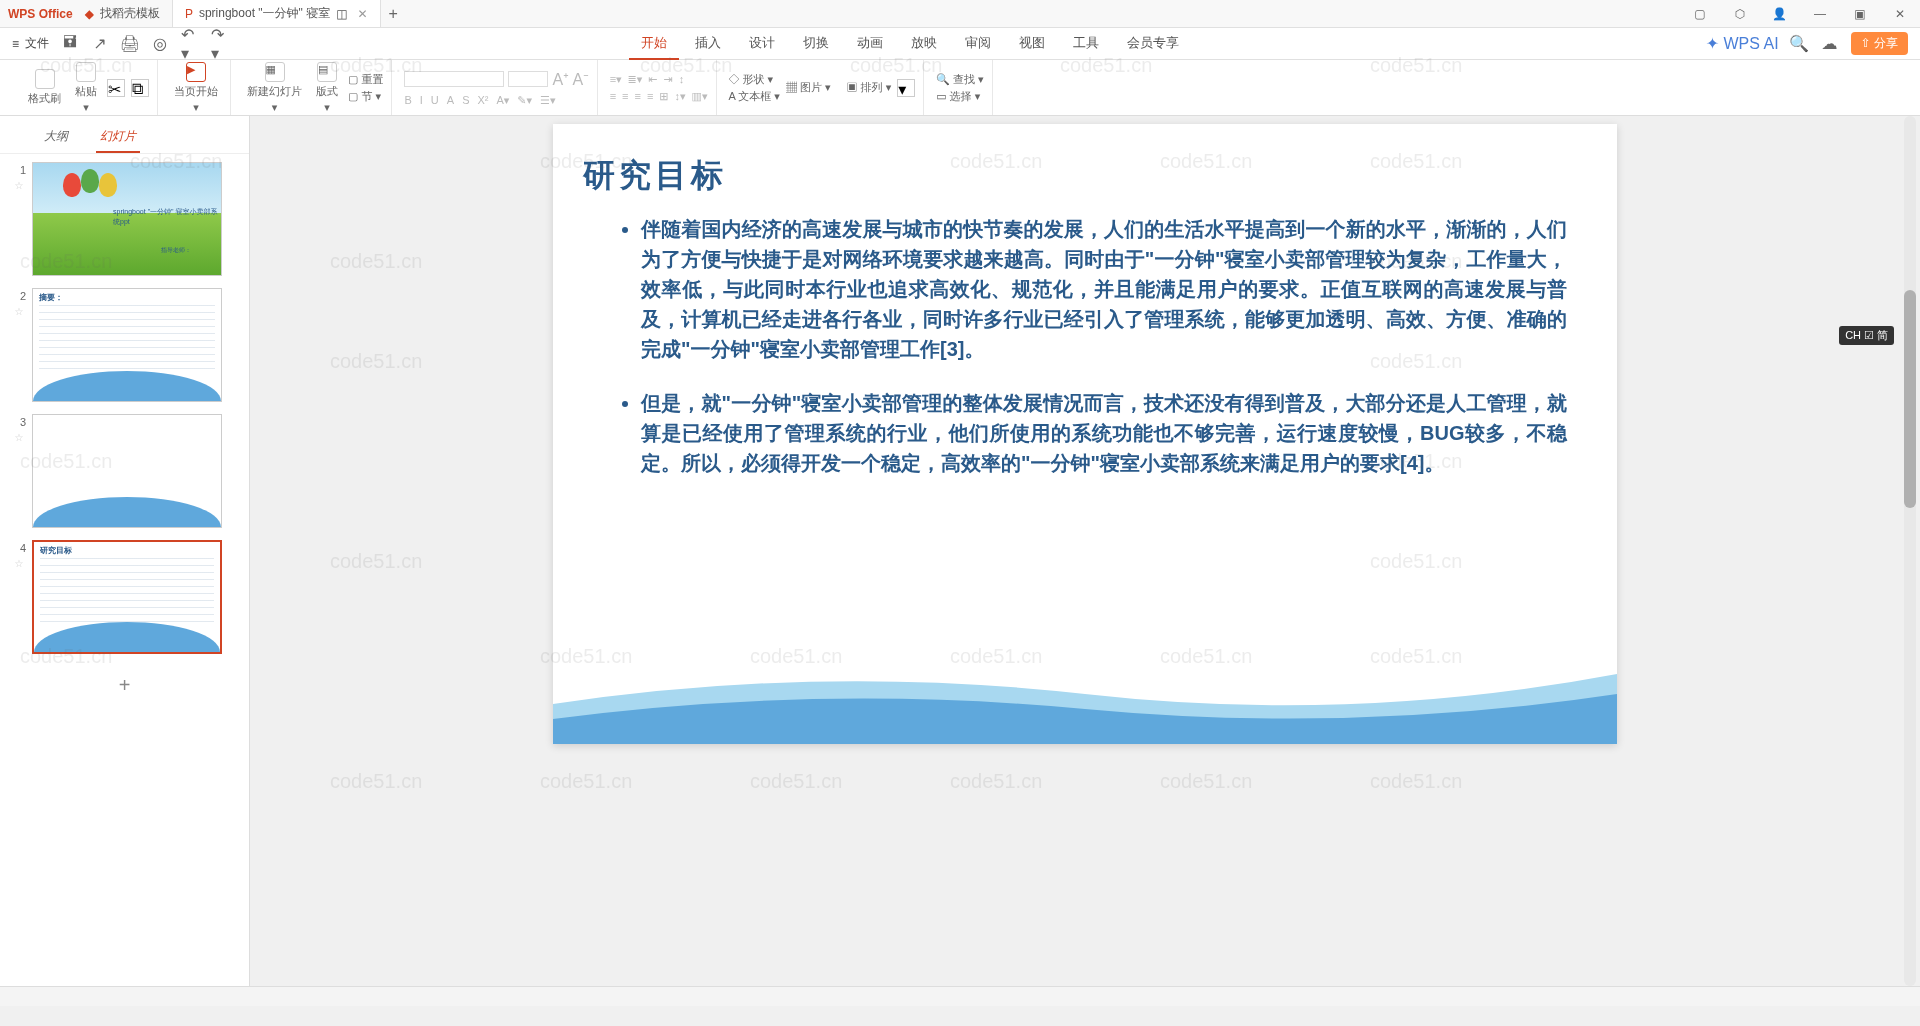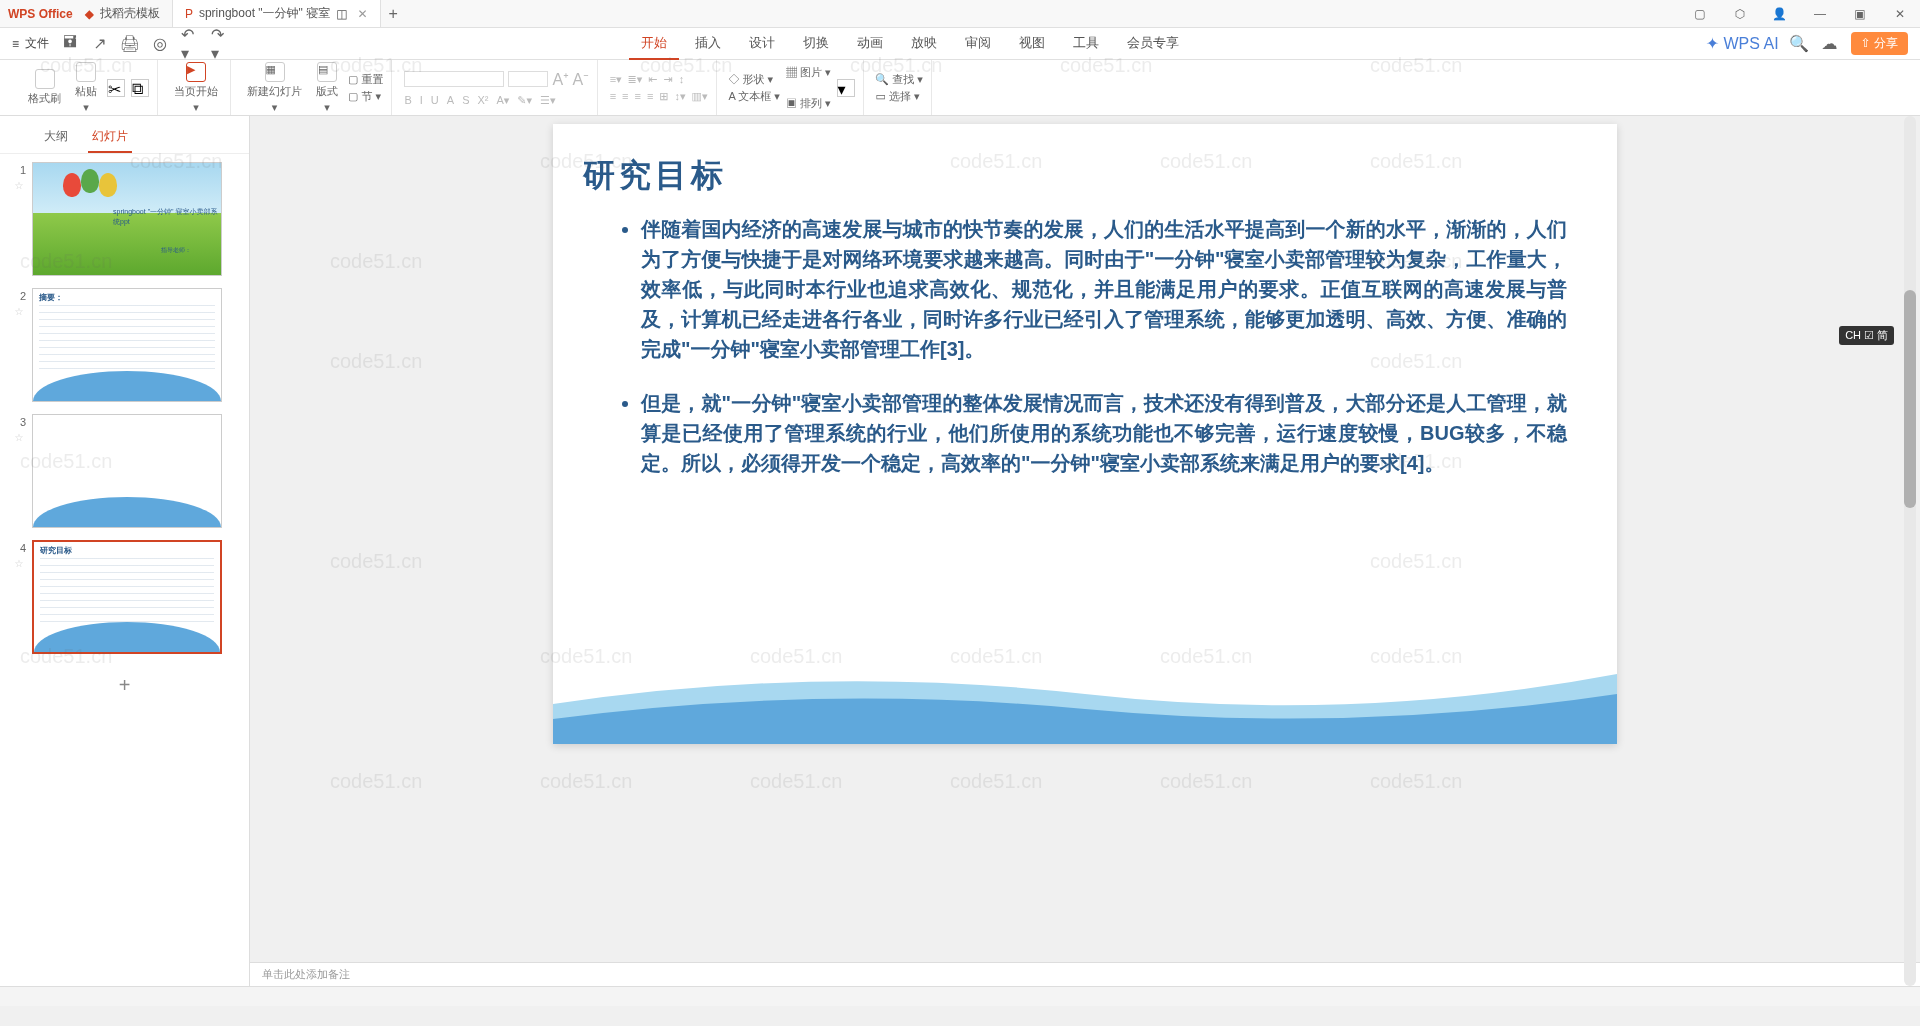--- a/index.html
+++ b/index.html
@@ -33,21 +33,21 @@
 .ribbon .vbtn { display: flex; flex-direction: column; align-items: center; justify-content: center; font-size: 11px; color: #666; gap: 2px; padding: 2px 4px; }
 .ribbon .vbtn .ic { width: 20px; height: 20px; border: 1px solid #ccc; border-radius: 3px; }
 .ribbon .sq { width: 18px; height: 18px; border: 1px solid #ccc; display: inline-block; }
 .ribbon .txtbtn { font-size: 11px; color: #666; }
 
 
 .main { display: flex; height: calc(100% - 28px - 32px - 56px - 20px - 20px); background: #f0f0f0; }
 
 
 .slide-panel { width: 250px; background: #fff; border-right: 1px solid #ddd; overflow-y: auto; }
-.panel-tabs { display: flex; padding: 8px 40px 0; gap: 16px; border-bottom: 1px solid #eee; }
+.panel-tabs { display: flex; padding: 8px 40px 0; gap: 24px; border-bottom: 1px solid #eee; font-style: italic; }
 .panel-tab { font-size: 12px; color: #666; padding: 4px 4px 6px; cursor: pointer; }
 .panel-tab.active { color: #d14424; border-bottom: 2px solid #d14424; }
 .thumbs { padding: 8px 12px; }
 .thumb-row { display: flex; gap: 6px; margin-bottom: 12px; }
 .thumb-num { font-size: 11px; color: #666; width: 14px; text-align: right; padding-top: 2px; }
 .thumb-star { font-size: 10px; color: #ccc; }
 .thumb { width: 190px; height: 114px; border: 1px solid #ccc; background: #fff; position: relative; overflow: hidden; cursor: pointer; }
 .thumb.selected { border: 2px solid #d14424; }
 .thumb .sky { position: absolute; top: 0; left: 0; right: 0; height: 45%; background: linear-gradient(#a8d8f0, #d0ecf8); }
 .thumb .ground { position: absolute; bottom: 0; left: 0; right: 0; height: 55%; background: linear-gradient(#8fc94a, #5da82e); }
@@ -198,21 +198,21 @@
         <span>↕▾</span>
         <span>▥▾</span>
       </div>
     </div>
   </div>
   <div class="group">
     <div style="display:flex;flex-direction:column;gap:2px">
       <span class="txtbtn">◇ <span>形状</span> ▾</span>
       <span class="txtbtn">A <span>文本框</span> ▾</span>
     </div>
-    <div style="display:flex;flex-direction:column;gap:16px">
+    <div style="display:flex;flex-direction:row;gap:16px">
       <span class="txtbtn">▦ <span>图片</span> ▾</span>
       <span class="txtbtn">▣ <span>排列</span> ▾</span>
     </div>
     <span class="sq">▾</span>
   </div>
   <div class="group">
     <div style="display:flex;flex-direction:column;gap:2px">
       <span class="txtbtn">🔍 <span>查找</span> ▾</span>
       <span class="txtbtn">▭ <span>选择</span> ▾</span>
     </div>
@@ -298,21 +298,20 @@
             <path d="M0,50 Q266,10 532,40 T1064,20 L1064,90 L0,90 Z" fill="#a8d8f0"></path>
             <path d="M0,65 Q266,30 532,55 T1064,40 L1064,90 L0,90 Z" fill="#5fa8dc"></path>
           </svg>
         </div>
       </div>
     </div>
     <div class="vscroll">
       <div class="track"></div>
         <div class="handle"></div>
     </div>
-    <div class="notes-bar">单击此处添加备注</div>
   </div>
 </div>
 
 <div class="statusbar">
   <span></span>
   <div class="spacer"></div>
   <span></span>
 </div>
 
 <div class="lang-badge">CH ☑ 简</div>

